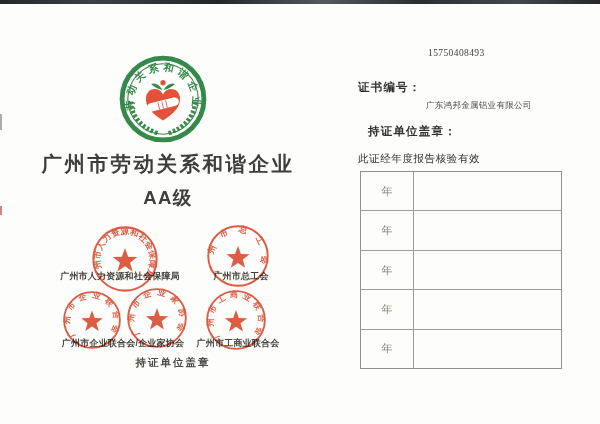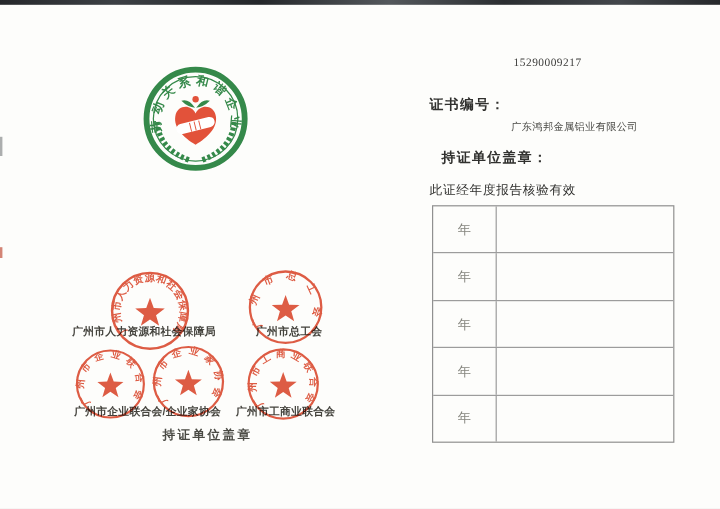--- a/index.html
+++ b/index.html
@@ -81,20 +81,24 @@
     <path class="sprout" d="M50.5 39.5 Q57 30.5 63.5 33 Q57.5 39 50.5 39.5 Z"></path>
     <circle class="bud" cx="50" cy="31.5" r="3"></circle>
     <g transform="rotate(-14 50 56.5)">
       <rect class="hand-band" x="31.5" y="51.5" width="37" height="9.6" rx="4.8"></rect>
       <line class="finger" x1="45" y1="52.5" x2="45" y2="61"></line>
       <line class="finger" x1="49.5" y1="52.5" x2="49.5" y2="61"></line>
       <line class="finger" x1="54" y1="52.5" x2="54" y2="61"></line>
     </g>
   </svg>
 
+  <div class="title-block">
+    <div class="title-main">广州市劳动关系和谐企业</div>
+    <div class="title-grade">AA级</div>
+  </div>
 
   <div class="issuer-label" style="left:60px;top:270px;width:120px">广州市人力资源和社会保障局</div>
   <div class="issuer-label" style="left:206px;top:270px;width:70px">广州市总工会</div>
   <div class="issuer-label" style="left:58px;top:337px;width:130px">广州市企业联合会/企业家协会</div>
   <div class="issuer-label" style="left:193px;top:337px;width:90px">广州市工商业联合会</div>
 
   <svg class="seal" style="left:91px;top:225px;width:68px;height:68px" viewBox="0 0 100 100">
     <defs>
         <path id="sealArc1" d="M 22.5 75 A 37 37 0 1 1 77.5 75"></path>
       </defs>
@@ -135,21 +139,21 @@
         <path id="sealArc5" d="M 22.5 75 A 37 37 0 1 1 77.5 75"></path>
       </defs>
     <circle class="seal-ring" cx="50" cy="50" r="46.5"></circle>
     <text class="seal-arc arc9" text-anchor="middle"><textPath href="#sealArc5" startOffset="50%">广州市工商业联合会</textPath></text>
     <polygon class="seal-star" points="50,34 54.6,46.7 68.1,47.1 57.4,55.4 61.2,68.4 50,60.8 38.8,68.4 42.6,55.4 31.9,47.1 45.4,46.7"></polygon>
   </svg>
 
   <div class="date-line">持证单位盖章</div>
 
   <div class="field-label cert-no-label">证书编号：</div>
-  <div class="cert-no-value">15290009217</div>
+  <div class="cert-no-value">15750408493</div>
   <div class="field-label holder-label">持证单位盖章：</div>
   <div class="holder-value">广东鸿邦金属铝业有限公司</div>
   <div class="verify-heading">此证经年度报告核验有效</div>
 
   <div class="verify-table">
     <div class="trow">
       <div class="tyear">年</div>
       <div class="tblank"></div>
     </div>
     <div class="trow">

